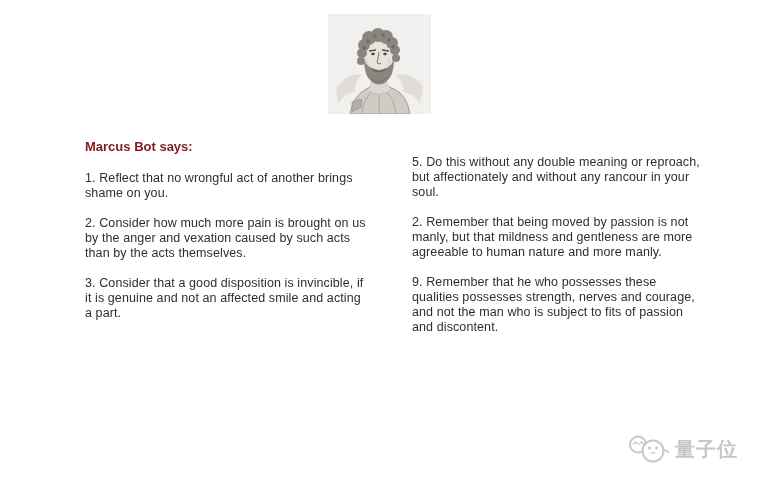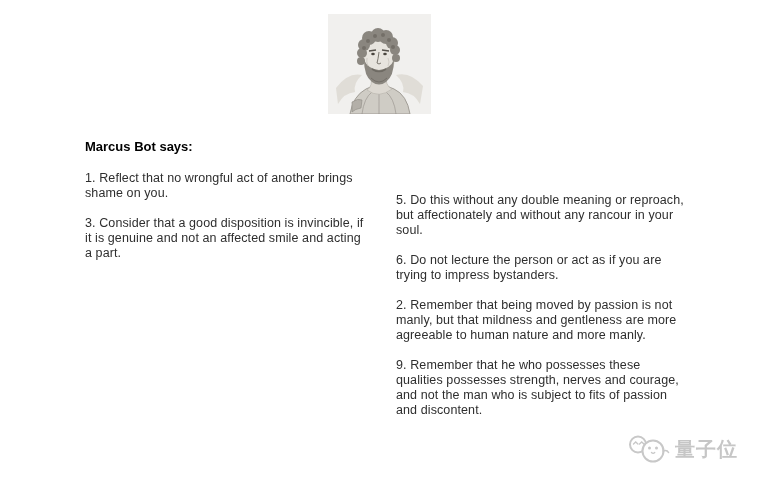--- a/index.html
+++ b/index.html
@@ -20,24 +20,24 @@
   }
   .portrait svg { display: block; width: 100%; height: 100%; }
   .col {
     position: absolute;
     width: 320px;
     color: #2e2e2e;
     font-size: 12.5px;
     line-height: 15px;
   }
   .col-left { left: 85px; top: 139px; }
-  .col-right { left: 396px; top: 155px; margin-top: 38px; }
+  .col-right { left: 412px; top: 155px; }
   .speaker {
     font-weight: bold;
-    color: #000000;
+    color: #7f1d1d;
     font-size: 13px;
     line-height: 15px;
     margin: 0 0 17px 0;
     white-space: pre;
   }
   .para {
     margin: 0 0 15px 0;
     white-space: pre;
     letter-spacing: 0.1px;
   }
@@ -112,31 +112,32 @@
       <path d="M51 38 Q50 46 49 49 Q51 51 53 49" stroke="#7b776f" stroke-width="1" fill="none"></path>
 
       <path d="M60 44 Q62 48 60 52 M39 44 Q38 48 40 52" stroke="#c5c1ba" stroke-width="0.7" fill="none"></path>
     </svg>
   </div>
 
   <div class="col col-left">
     <p class="speaker">Marcus Bot says:</p>
     <p class="para">1. Reflect that no wrongful act of another brings
 shame on you.</p>
+    <p class="para">2. Consider how much more pain is brought on us
+by the anger and vexation caused by such acts
+than by the acts themselves.</p>
     <p class="para">3. Consider that a good disposition is invincible, if
 it is genuine and not an affected smile and acting
 a part.</p>
   </div>
 
   <div class="col col-right">
     <p class="para">5. Do this without any double meaning or reproach,
 but affectionately and without any rancour in your
 soul.</p>
-    <p class="para">6. Do not lecture the person or act as if you are
-trying to impress bystanders.</p>
     <p class="para">2. Remember that being moved by passion is not
 manly, but that mildness and gentleness are more
 agreeable to human nature and more manly.</p>
     <p class="para">9. Remember that he who possesses these
 qualities possesses strength, nerves and courage,
 and not the man who is subject to fits of passion
 and discontent.</p>
   </div>
 
   <div class="watermark">

